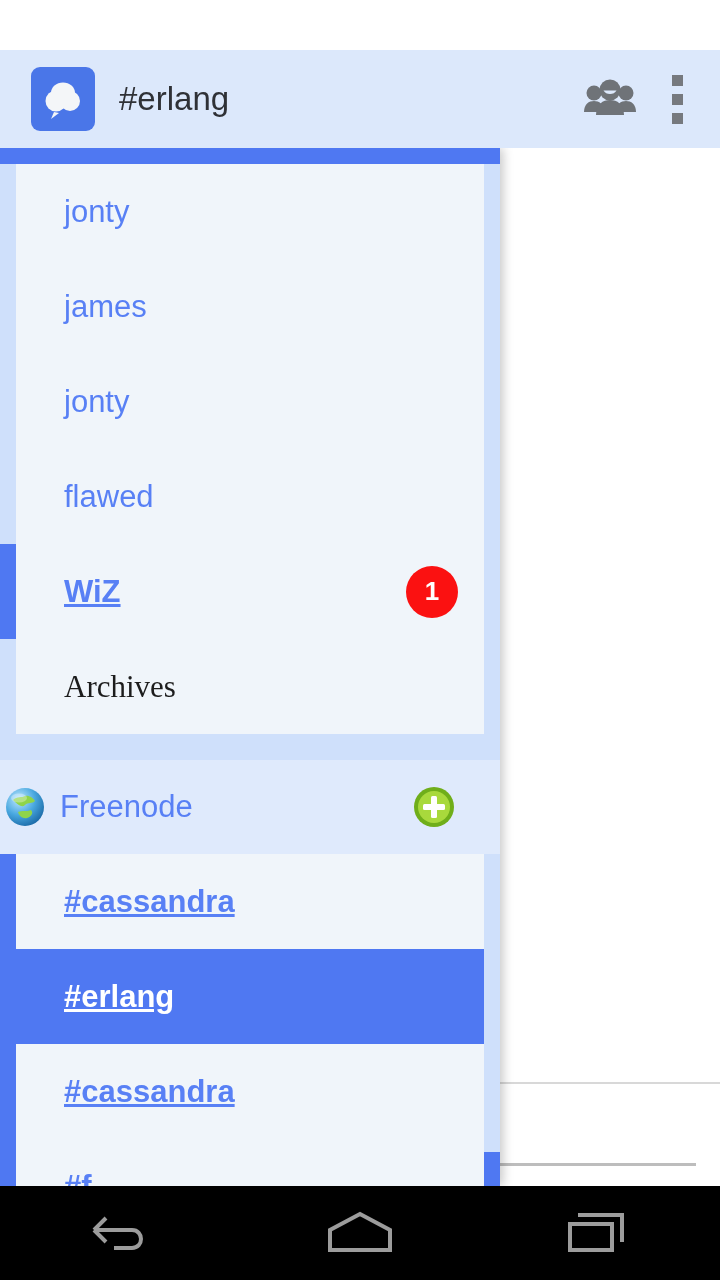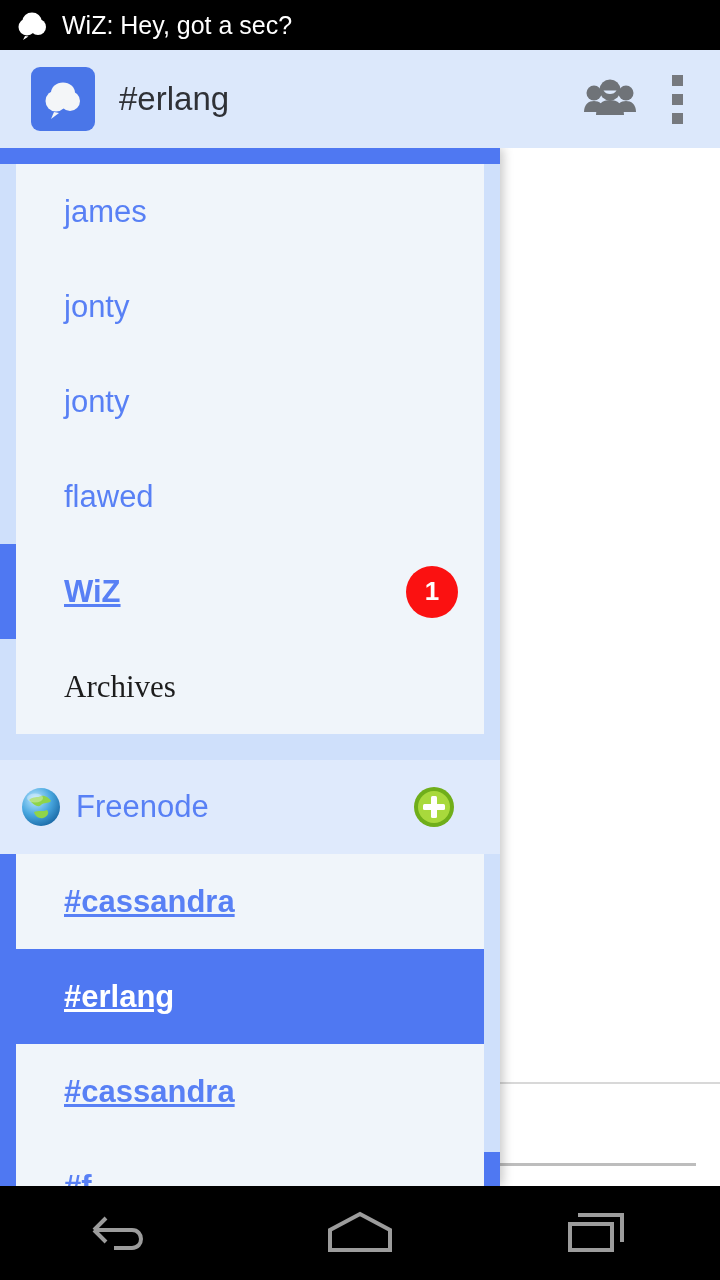--- a/index.html
+++ b/index.html
@@ -115,21 +115,21 @@
   .dr-item.active .lbl { color:#ffffff; font-weight:bold; }
   .dr-item .badge {
     position:absolute; right:26px; top:50%; transform:translateY(-50%);
     width:52px; height:52px; border-radius:50%; background:#fb1111;
     color:#ffffff; font-size:26px; font-weight:bold;
     display:flex; align-items:center; justify-content:center;
   }
 
   .dr-server {
     position:relative; height:94px; width:500px; display:flex; align-items:center;
-    background:#dfeafc; padding-left:16px;
+    background:#dfeafc; 
   }
   .dr-server .globe { width:42px; height:42px; flex:0 0 auto; margin-left:4px; }
   .dr-server .sname {
     font-size:31px; color:#5880f5; margin-left:14px; white-space:nowrap;
   }
   .dr-server .plus {
     position:absolute; right:44px; top:50%; transform:translateY(-50%);
     width:44px; height:44px;
   }
 
@@ -146,31 +146,20 @@
   
   #drawer-bottom-fill {
     position:absolute; left:0; bottom:0; width:500px; height:34px; background:#4f78f2;
   }
 </style>
 </head>
 <body>
 
 <div id="screen">
 
-  <div id="statusbar">
-    <span class="notif-icon">
-      <svg viewBox="0 0 36 30" xmlns="http://www.w3.org/2000/svg" aria-hidden="true">
-        <path d="M11 26 L9 30 L14.5 26.5 Z" fill="#ffffff"></path>
-        <ellipse cx="13" cy="17" rx="8.5" ry="8.5" fill="#ffffff"></ellipse>
-        <ellipse cx="24" cy="17" rx="8" ry="8" fill="#ffffff"></ellipse>
-        <ellipse cx="18" cy="11" rx="9.5" ry="8.5" fill="#ffffff"></ellipse>
-      </svg>
-    </span>
-    <span class="notif-text">WiZ: Hey, got a sec?</span>
-  </div>
 
   <div id="actionbar">
     <div id="app-icon">
       <svg viewBox="0 0 46 40" xmlns="http://www.w3.org/2000/svg" aria-hidden="true">
         <path d="M14 33 L11 40 L19 34 Z" fill="#f4f6f8"></path>
         <ellipse cx="16" cy="22" rx="10.5" ry="10.5" fill="#f4f6f8"></ellipse>
         <ellipse cx="30" cy="22" rx="10" ry="10" fill="#f4f6f8"></ellipse>
         <ellipse cx="23" cy="14" rx="12" ry="10.5" fill="#f4f6f8"></ellipse>
       </svg>
     </div>
@@ -289,24 +278,24 @@
       </div>
     </div>
 
     <div id="drawer">
       <div id="drawer-bottom-fill"></div>
       <div id="drawer-inner">
         <div class="dr-topbar"></div>
         <div id="pm-group">
             <div class="grp-body">
               <div class="dr-item">
+                <span class="lbl">jonty</span>
+              </div>
+              <div class="dr-item">
                 <span class="lbl">james</span>
-              </div>
-              <div class="dr-item">
-                <span class="lbl">jonty</span>
               </div>
               <div class="dr-item">
                 <span class="lbl">jonty</span>
               </div>
               <div class="dr-item">
                 <span class="lbl">flawed</span>
               </div>
               <div class="dr-item bold sel-strip">
                 <span class="lbl">WiZ</span>
                 <span class="badge">1</span>

